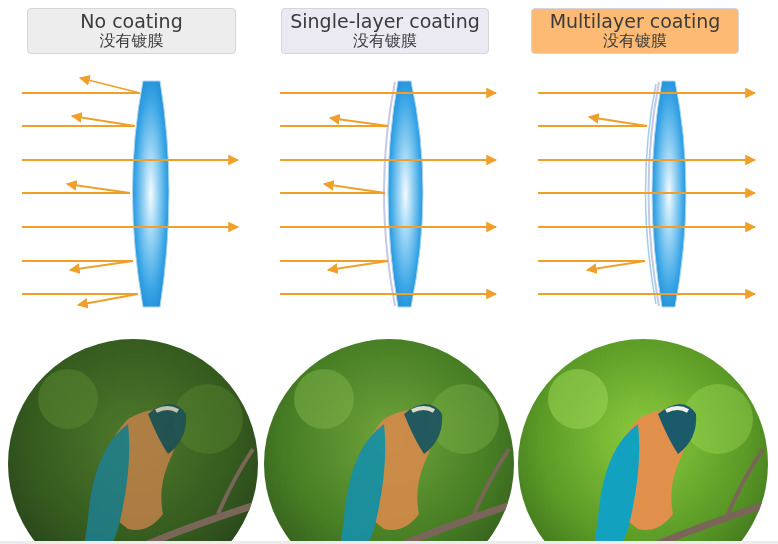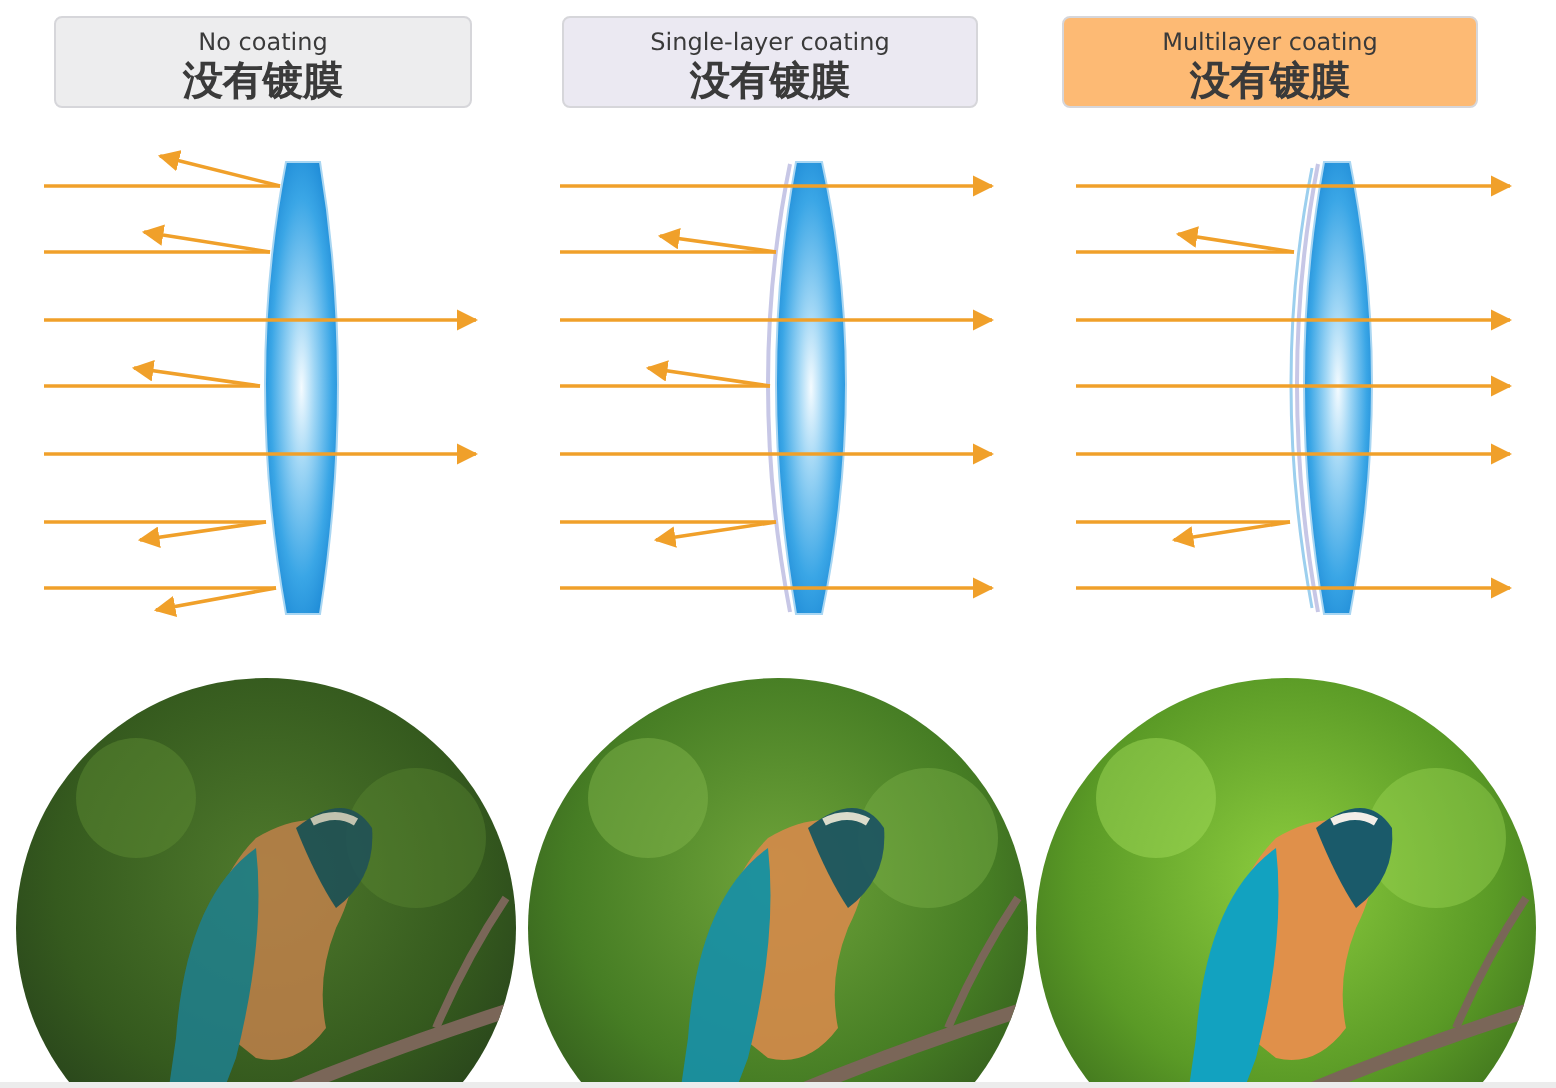--- a/index.html
+++ b/index.html
@@ -3,22 +3,22 @@
 <meta charset="utf-8">
 <style>
   html, body { margin: 0; padding: 0; background: #ffffff; }
   body { width: 778px; height: 544px; position: relative; overflow: hidden; font-family: "DejaVu Sans", sans-serif; }
   .label-box {
     position: absolute; top: 8px; height: 46px; border-radius: 4px;
     border: 1px solid #d6d6da; box-sizing: border-box;
     display: flex; flex-direction: column; align-items: center; justify-content: center;
     color: #3a3a3a; line-height: 19px;
   }
-  .label-en { font-size: 12px; }
-  .label-zh { font-size: 20px; font-weight: bold; }
+  .label-en { font-size: 19px; }
+  .label-zh { font-size: 16px; font-weight: normal; }
   .diagram { position: absolute; top: 70px; width: 260px; height: 250px; }
   .diagram svg { display: block; }
   .photo {
     position: absolute; width: 250px; height: 250px; border-radius: 50%; overflow: hidden; top: 339px;
   }
   .photo svg { display: block; }
   .bottom-strip { position: absolute; left: 0; top: 541px; width: 778px; height: 3px; background: #ececec; }
 </style>
 </head>
 <body>

